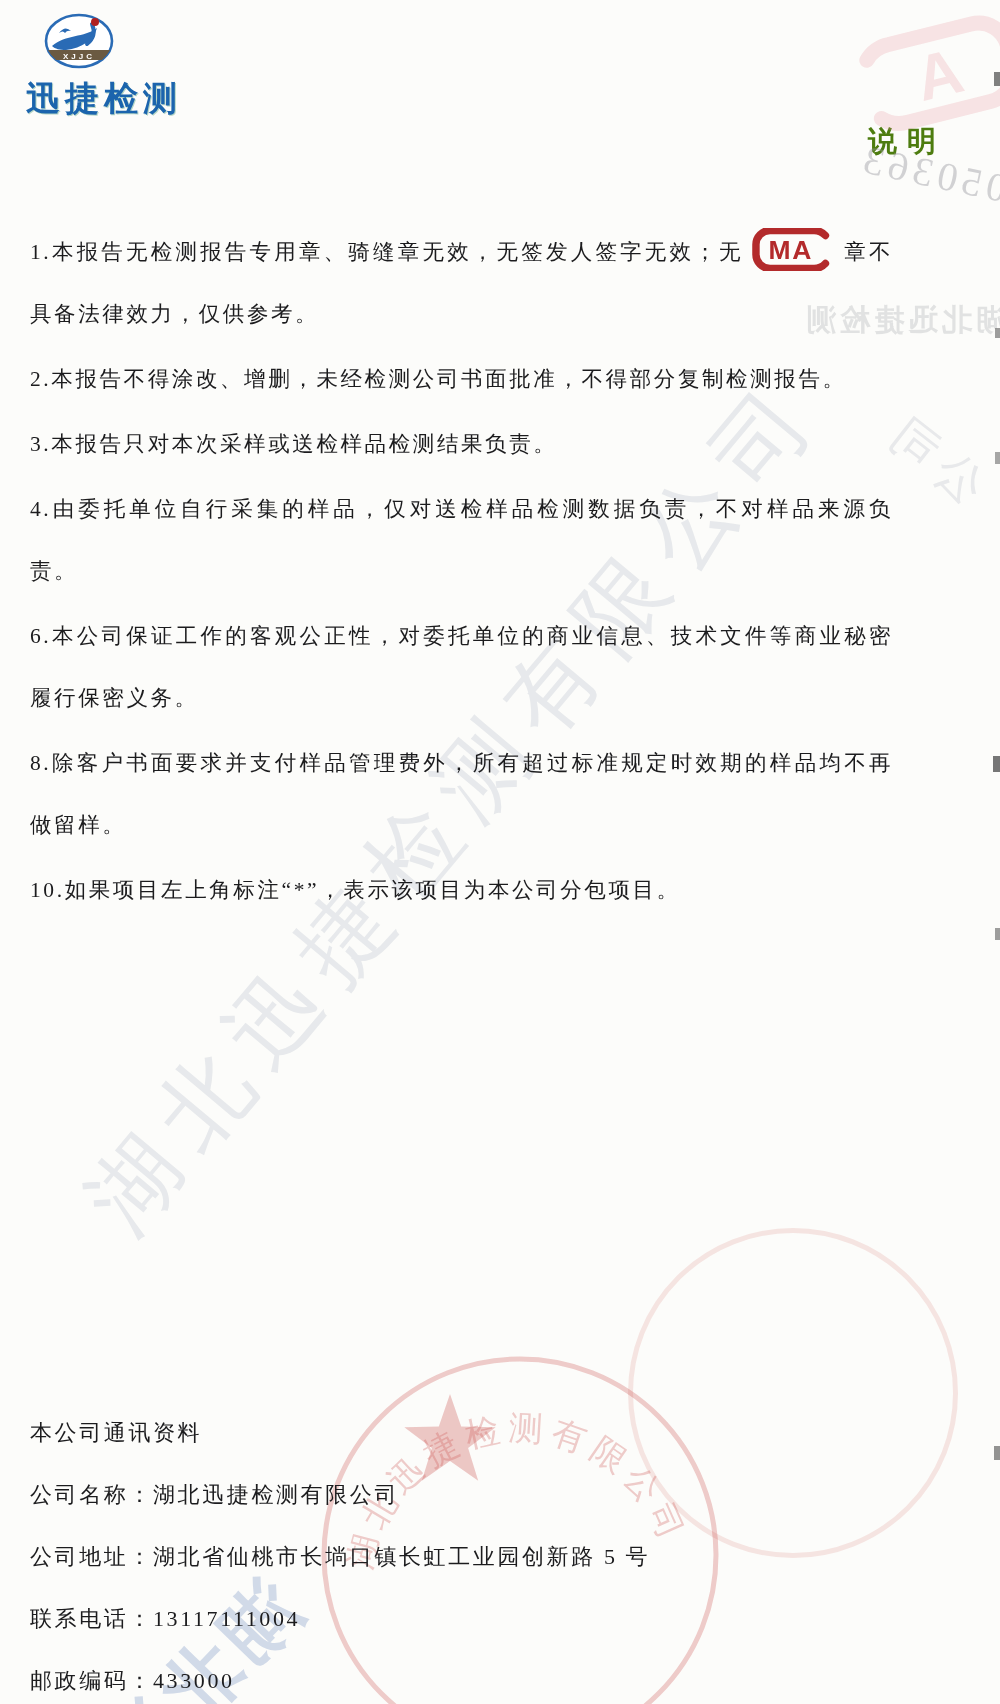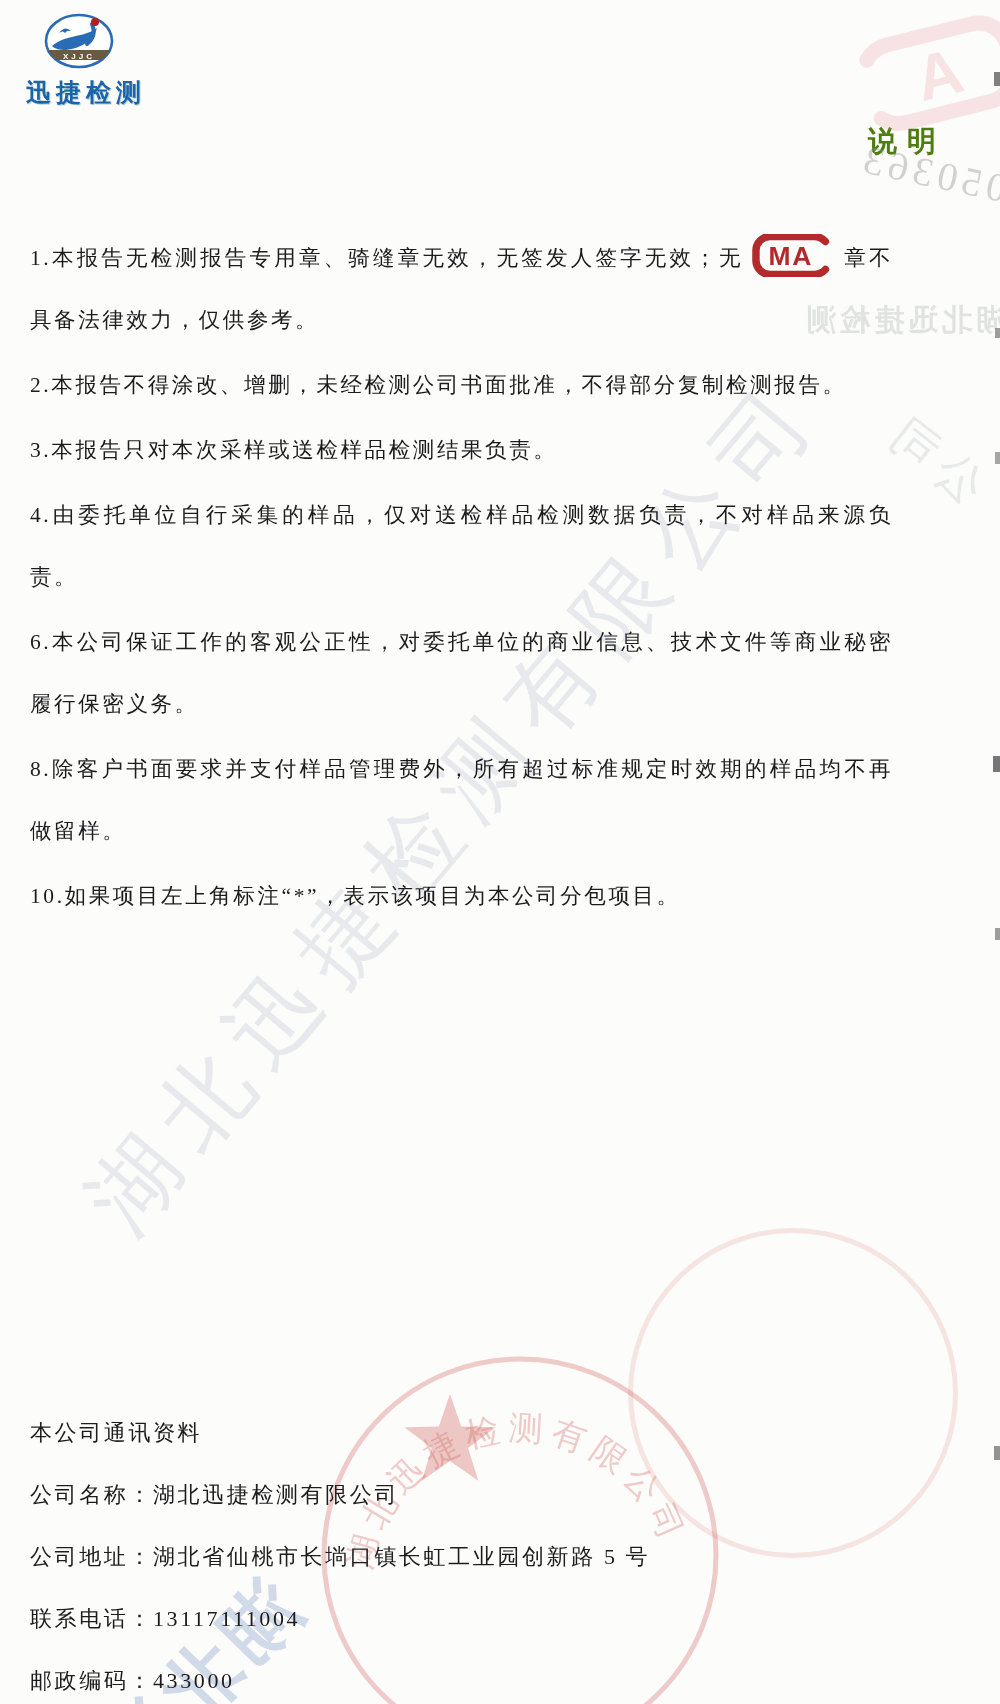--- a/index.html
+++ b/index.html
@@ -8,32 +8,32 @@
     position:relative; width:1000px; height:1704px;
     background:#fcfcfa; overflow:hidden; margin:0 auto;
     font-family:"Liberation Serif","DejaVu Serif",serif;
     color:#1c1c1e;
   }
   
   .logo-block { position:absolute; left:26px; top:12px; width:150px; }
   .logo-oval { display:block; margin-left:16px; }
   .logo-name {
     margin-top:6px; font-family:"Liberation Sans","DejaVu Sans",sans-serif;
-    font-weight:bold; font-size:25px; letter-spacing:5px; color:#1b64ad;
+    font-weight:bold; font-size:34px; letter-spacing:5px; color:#1b64ad;
     text-shadow:1px 1px 0 rgba(46,140,96,.35);
     white-space:nowrap;
   }
   
   .title {
     position:absolute; top:122px; left:0; right:54px; text-align:right;
     font-size:29px; font-weight:700; letter-spacing:10px; color:#4d7c0f;
   }
   
   .notes {
-    position:absolute; left:30px; top:227px; width:863px;
+    position:absolute; left:30px; top:221px; width:863px;
     font-size:21.5px; line-height:62px; letter-spacing:2.6px;
     text-align:justify; word-break:break-all; z-index:3;
   }
   .notes p { margin:0 0 3px 0; }
   .cma {
     display:inline-block; vertical-align:-12px; margin:0 5px;
     position:relative; width:90px; height:43px; line-height:normal;
   }
   
   .contact {

